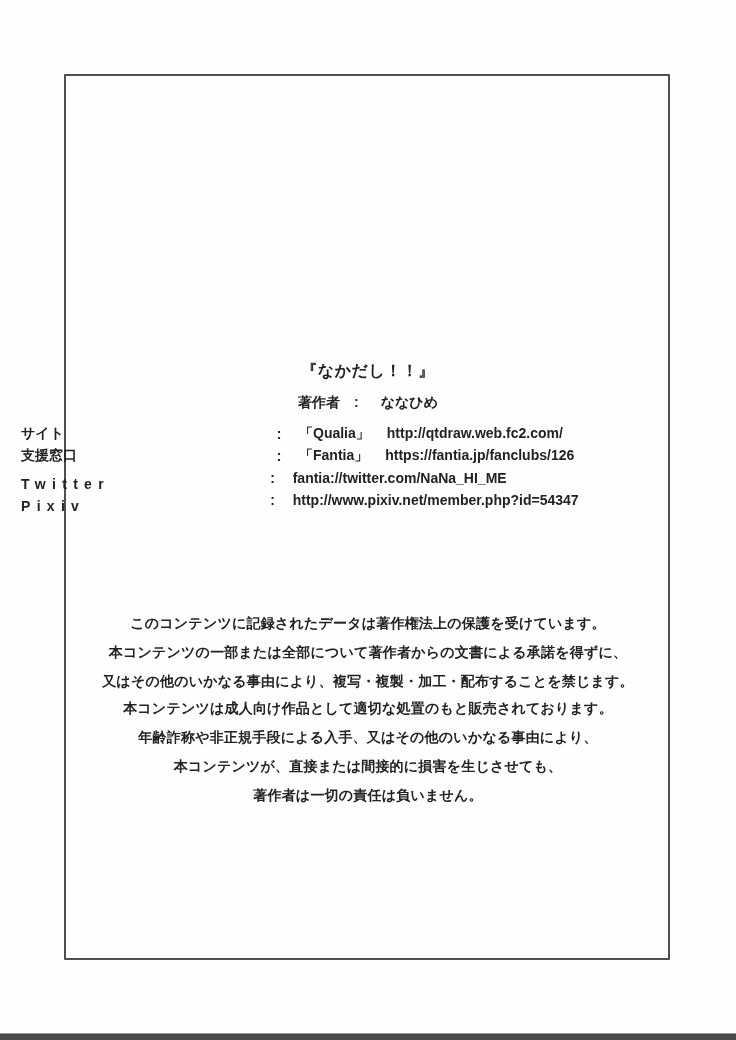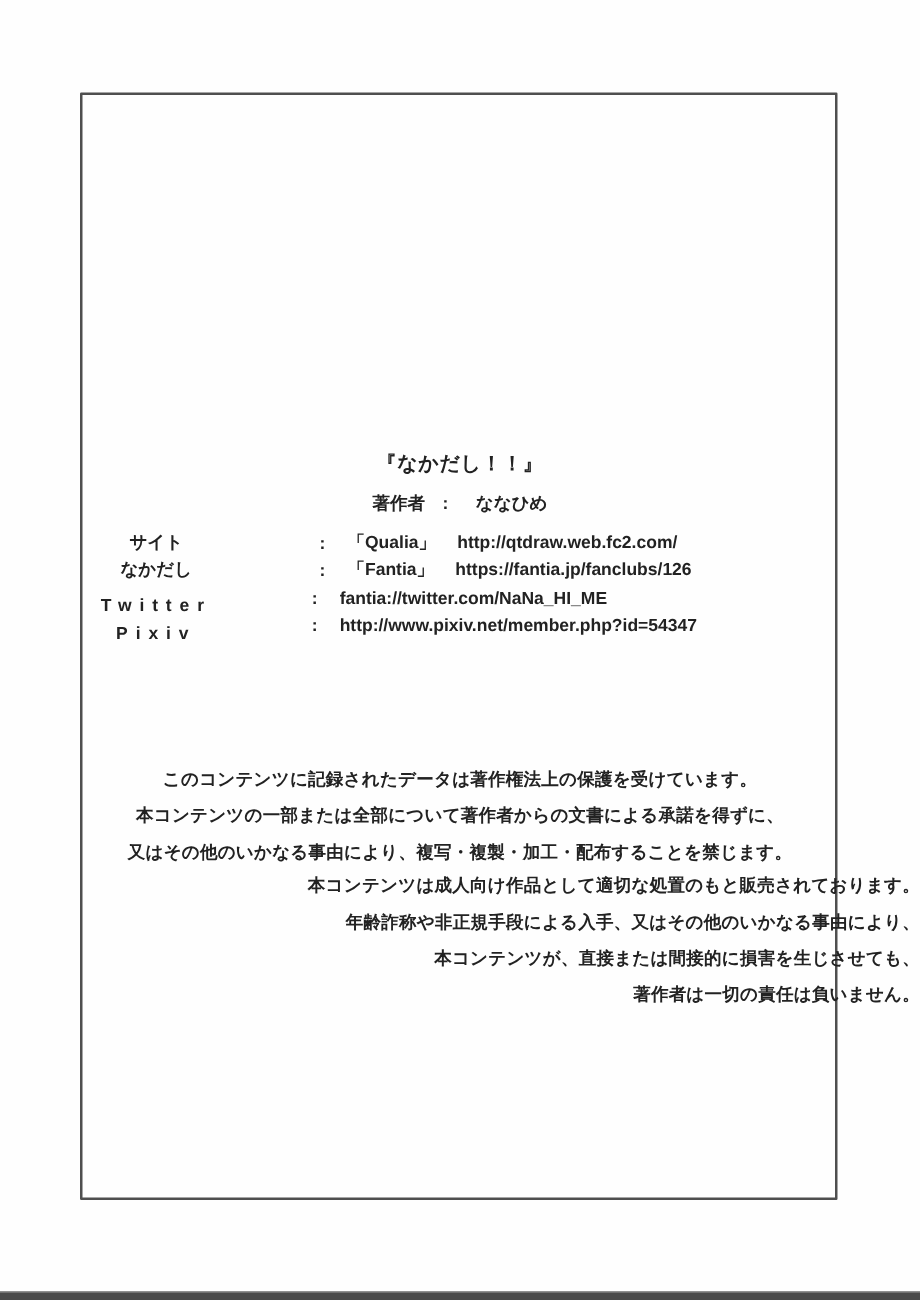--- a/index.html
+++ b/index.html
@@ -50,43 +50,44 @@
     width: 736px;
   }
   .link-row {
     display: flex;
     align-items: center;
     height: 22px;
     font-size: 14px;
   }
   .link-label {
     width: 250px;
-    text-align: center;
+    text-align: left;
     white-space: nowrap;
+    padding-left: 21px;
   }
   .spread {
     letter-spacing: 0.45em;
     margin-right: -0.45em;
     margin-top: 12px;
   }
   .link-sep { width: 16px; text-align: center; }
   .link-value { margin-left: 12px; white-space: nowrap; }
   .link-site { margin-right: 17px; }
   .link-site:empty { display: none; margin: 0; }
   .para {
     position: absolute;
     left: 0;
     width: 736px;
     text-align: center;
     font-size: 14px;
     line-height: 29px;
     letter-spacing: 0.2px;
   }
   .para-copyright { top: 609px; }
-  .para-disclaimer { top: 694px; text-align: right; }
+  .para-disclaimer { top: 694px; }
   .bottom-bar {
     position: absolute;
     left: 0;
     top: 1033px;
     width: 736px;
     height: 7px;
     background: #4a4a4a;
     border-top: 1px solid #999999;
     box-sizing: border-box;
   }
@@ -108,21 +109,21 @@
 
   <div class="link-row">
     <span class="link-label">サイト</span>
     <span class="link-sep">:</span>
     <span class="link-value">
       <span class="link-site">「Qualia」</span><span class="link-url">http://qtdraw.web.fc2.com/</span>
     </span>
   </div>
 
   <div class="link-row">
-    <span class="link-label">なかだし</span>
+    <span class="link-label">支援窓口</span>
     <span class="link-sep">:</span>
     <span class="link-value">
       <span class="link-site">「Fantia」</span><span class="link-url">https://fantia.jp/fanclubs/126</span>
     </span>
   </div>
 
   <div class="link-row">
     <span class="link-label spread">Twitter</span>
     <span class="link-sep">:</span>
     <span class="link-value">

